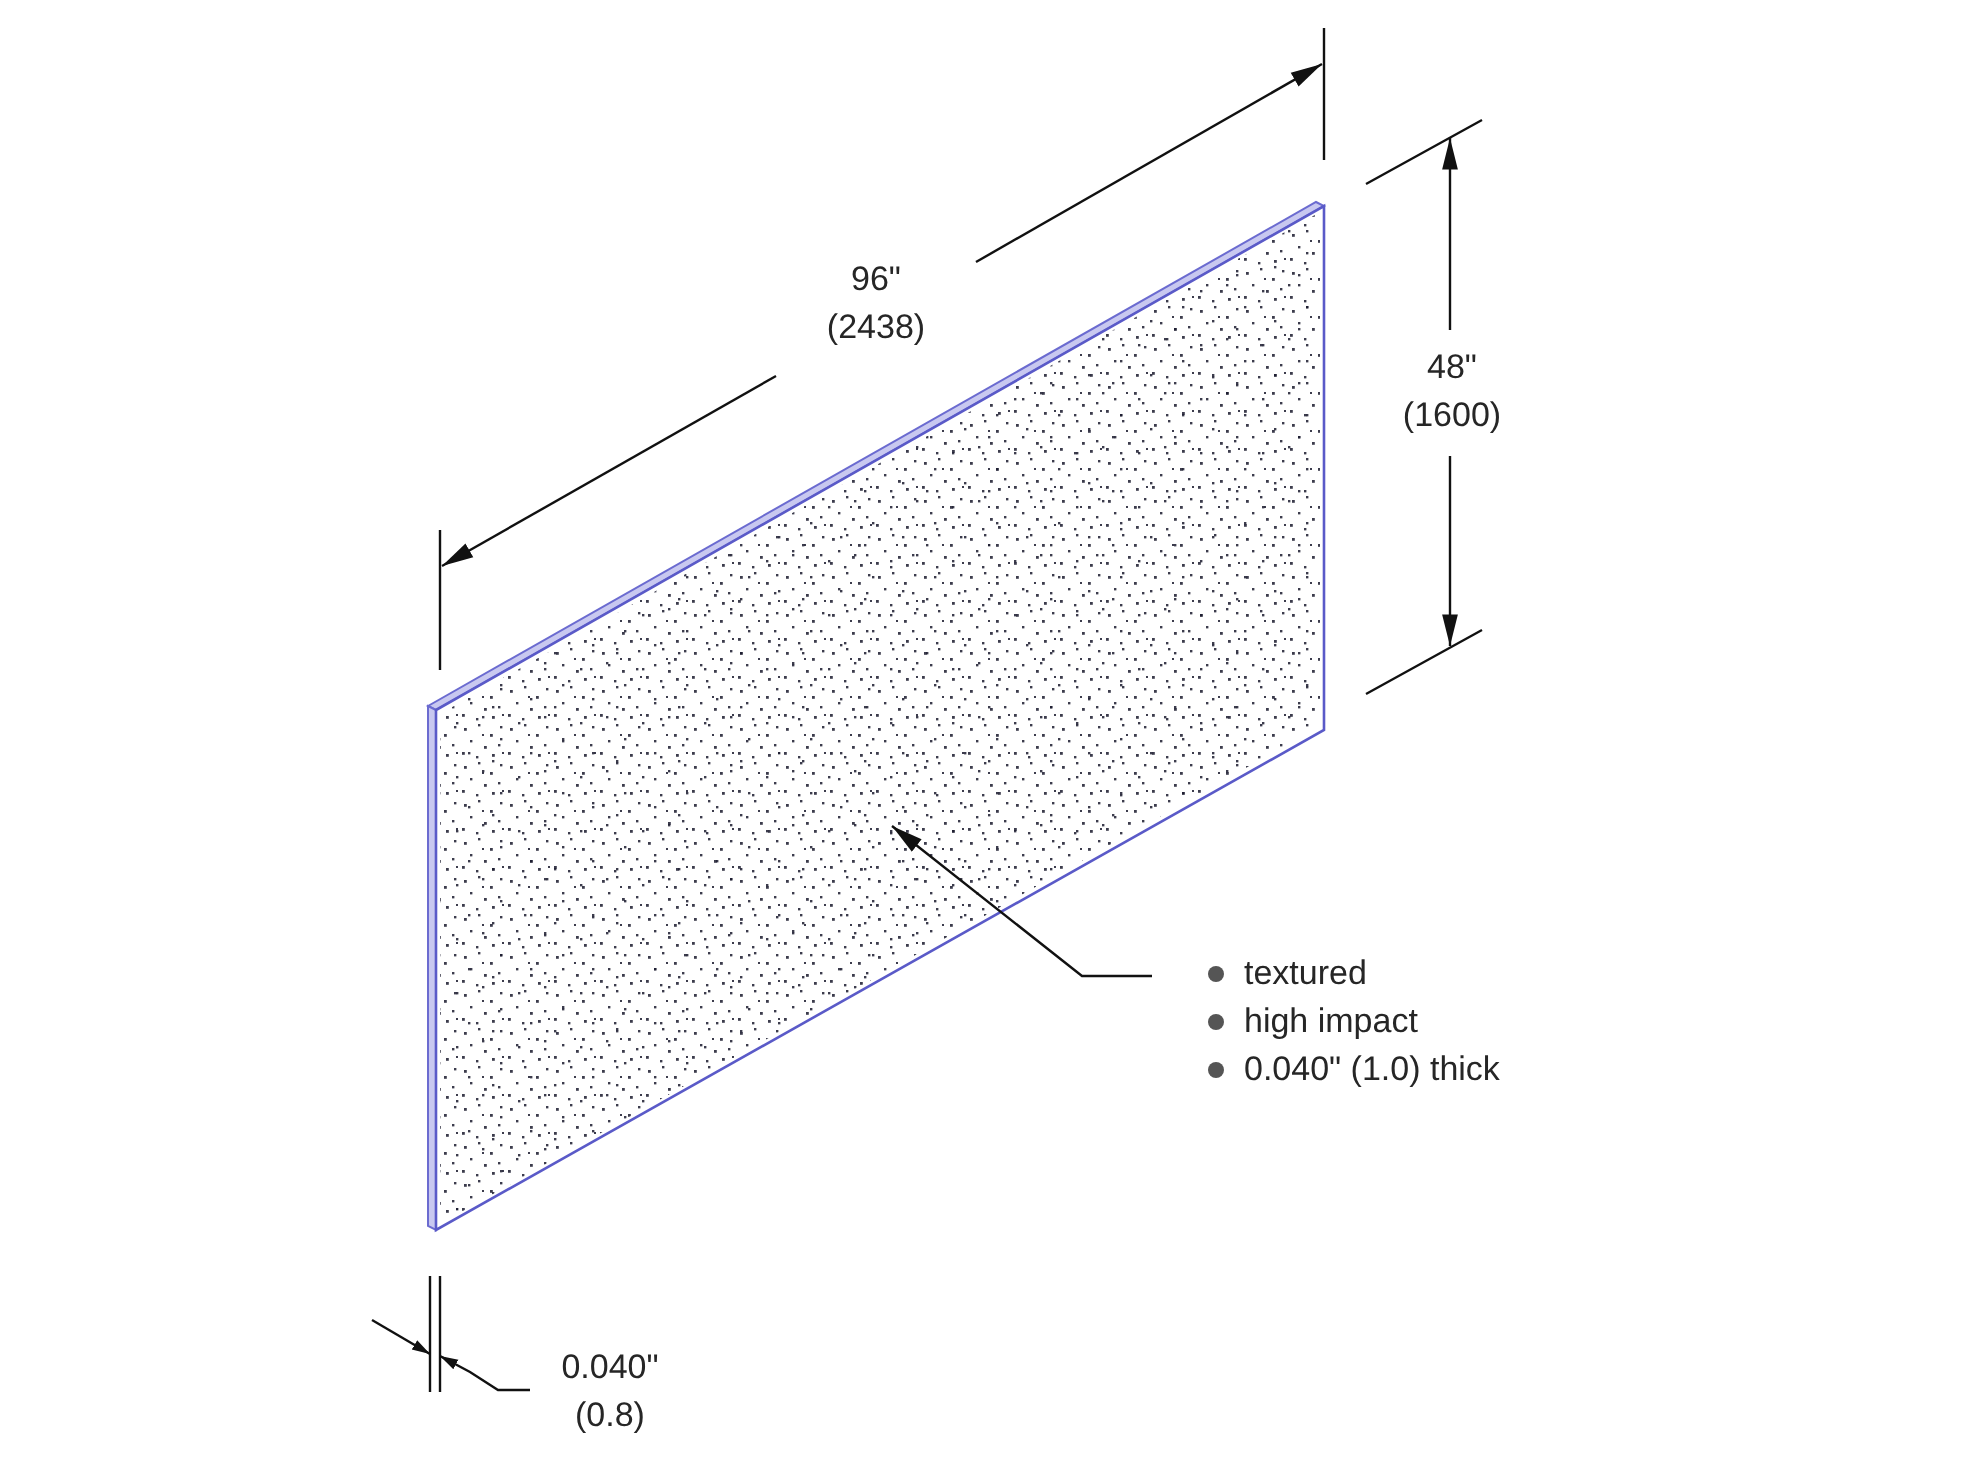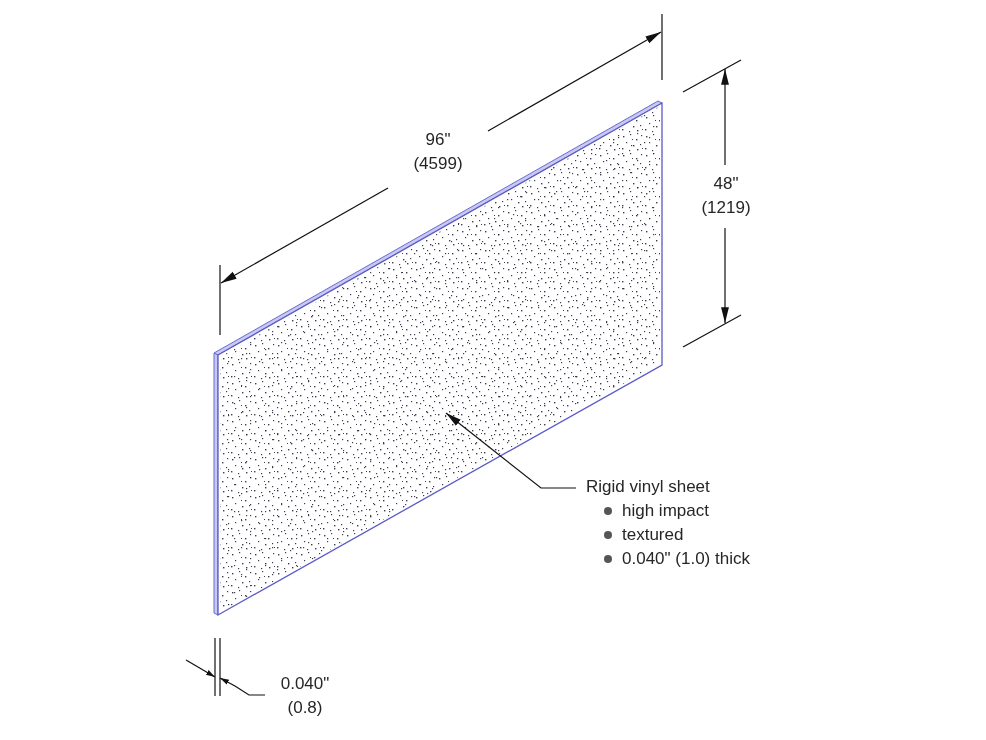--- a/index.html
+++ b/index.html
@@ -77,42 +77,41 @@
     <polyline points="265,695 249,695 235,686 220,678" marker-end="url(#arrow)"></polyline>
   </g>
 
   <g stroke="#111" stroke-width="1.2" fill="none">
     <polyline points="576,488 541,488 446,413" marker-end="url(#arrowLg)"></polyline>
   </g>
 </svg>
 
 <div class="label" style="left:398px; top:128px; width:80px;">
   <div>96"</div>
-  <div>(4599)</div>
+  <div>(2438)</div>
 </div>
 
 <div class="label" style="left:688px; top:172px; width:76px;">
   <div>48"</div>
-  <div>(1219)</div>
+  <div>(1600)</div>
 </div>
 
 <div class="label" style="left:270px; top:672px; width:70px;">
   <div>0.040"</div>
   <div>(0.8)</div>
 </div>
 
 <div class="callout">
-  <div>Rigid vinyl sheet</div>
   <ul>
     <li>
       <span class="bullet"></span>
-      <span>high impact</span>
+      <span>textured</span>
     </li>
     <li>
       <span class="bullet"></span>
-      <span>textured</span>
+      <span>high impact</span>
     </li>
     <li>
       <span class="bullet"></span>
       <span>0.040" (1.0) thick</span>
     </li>
   </ul>
 </div>
 
 </body></html>

